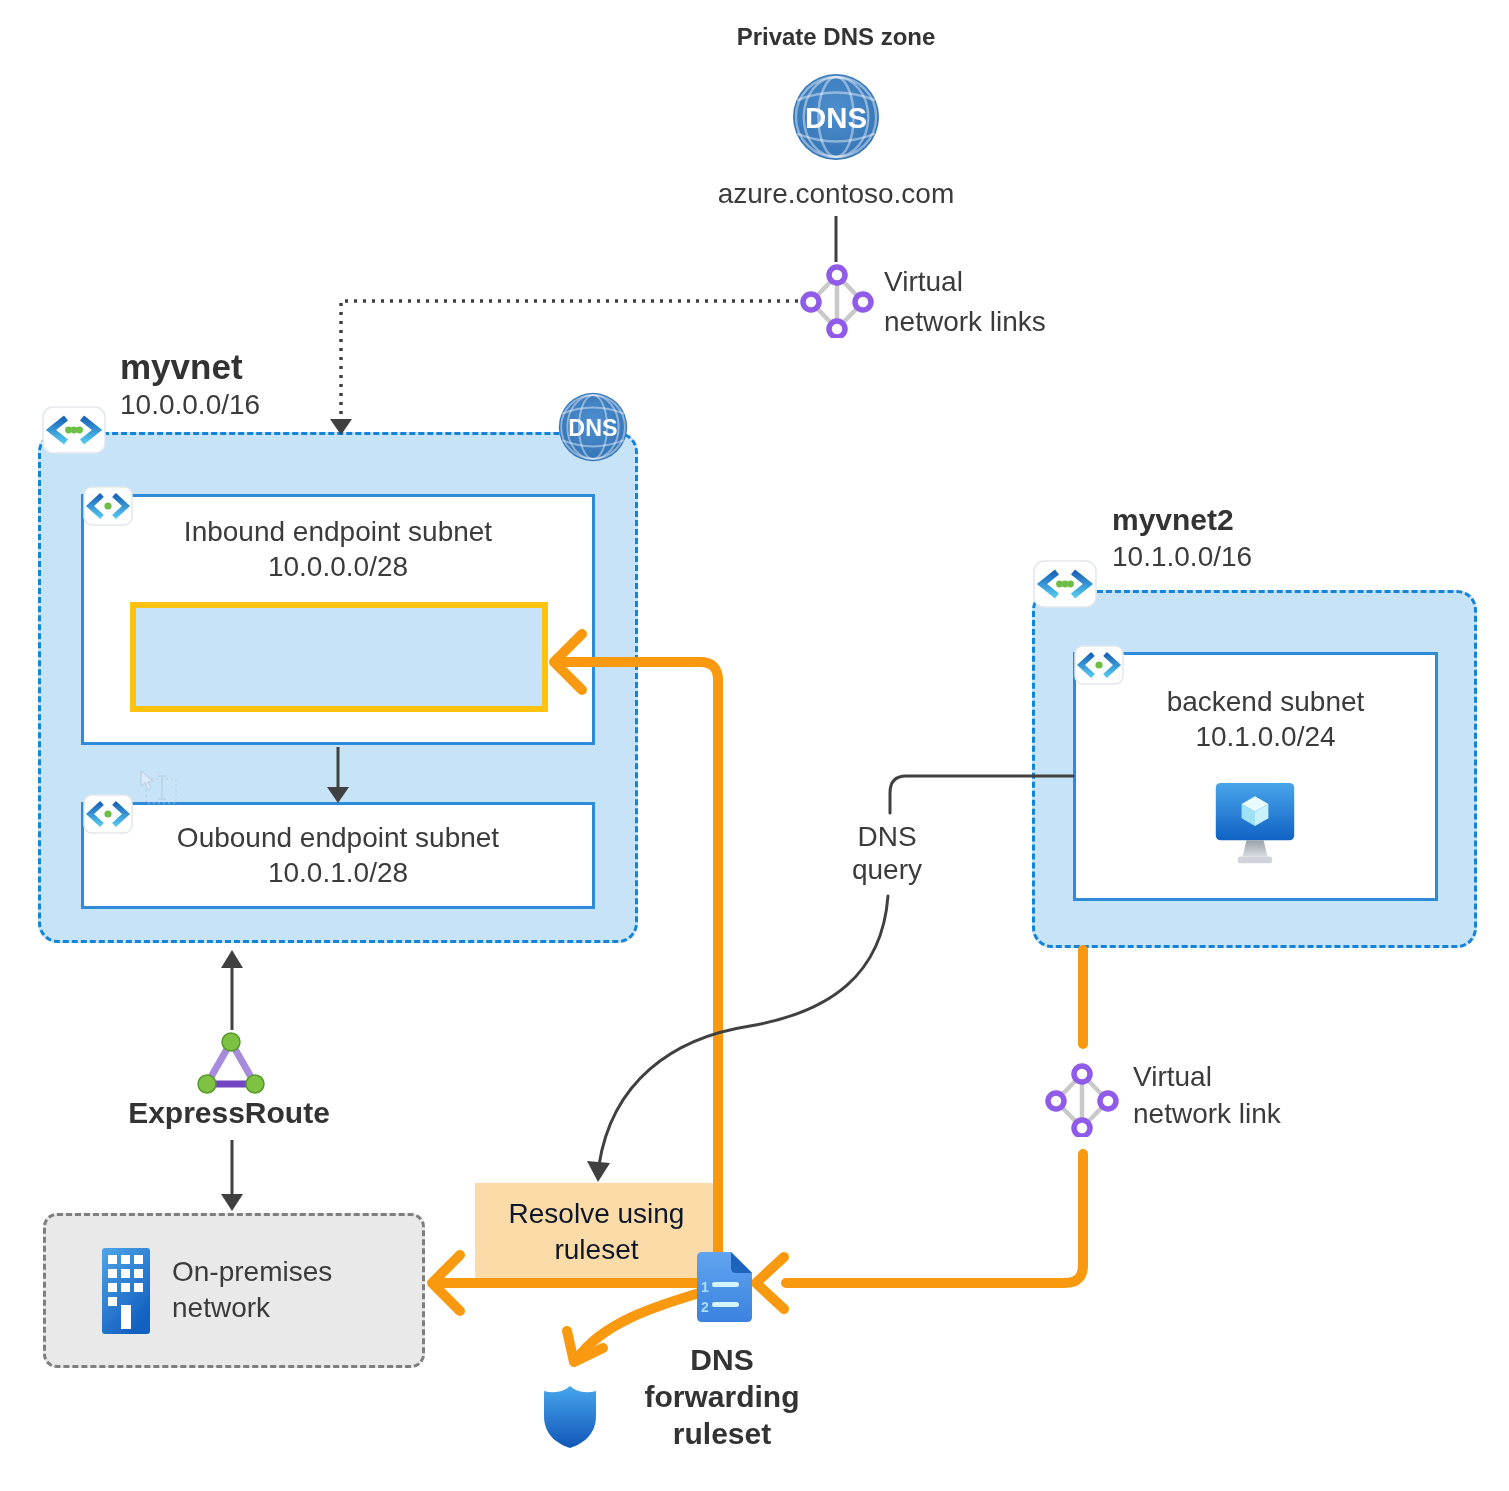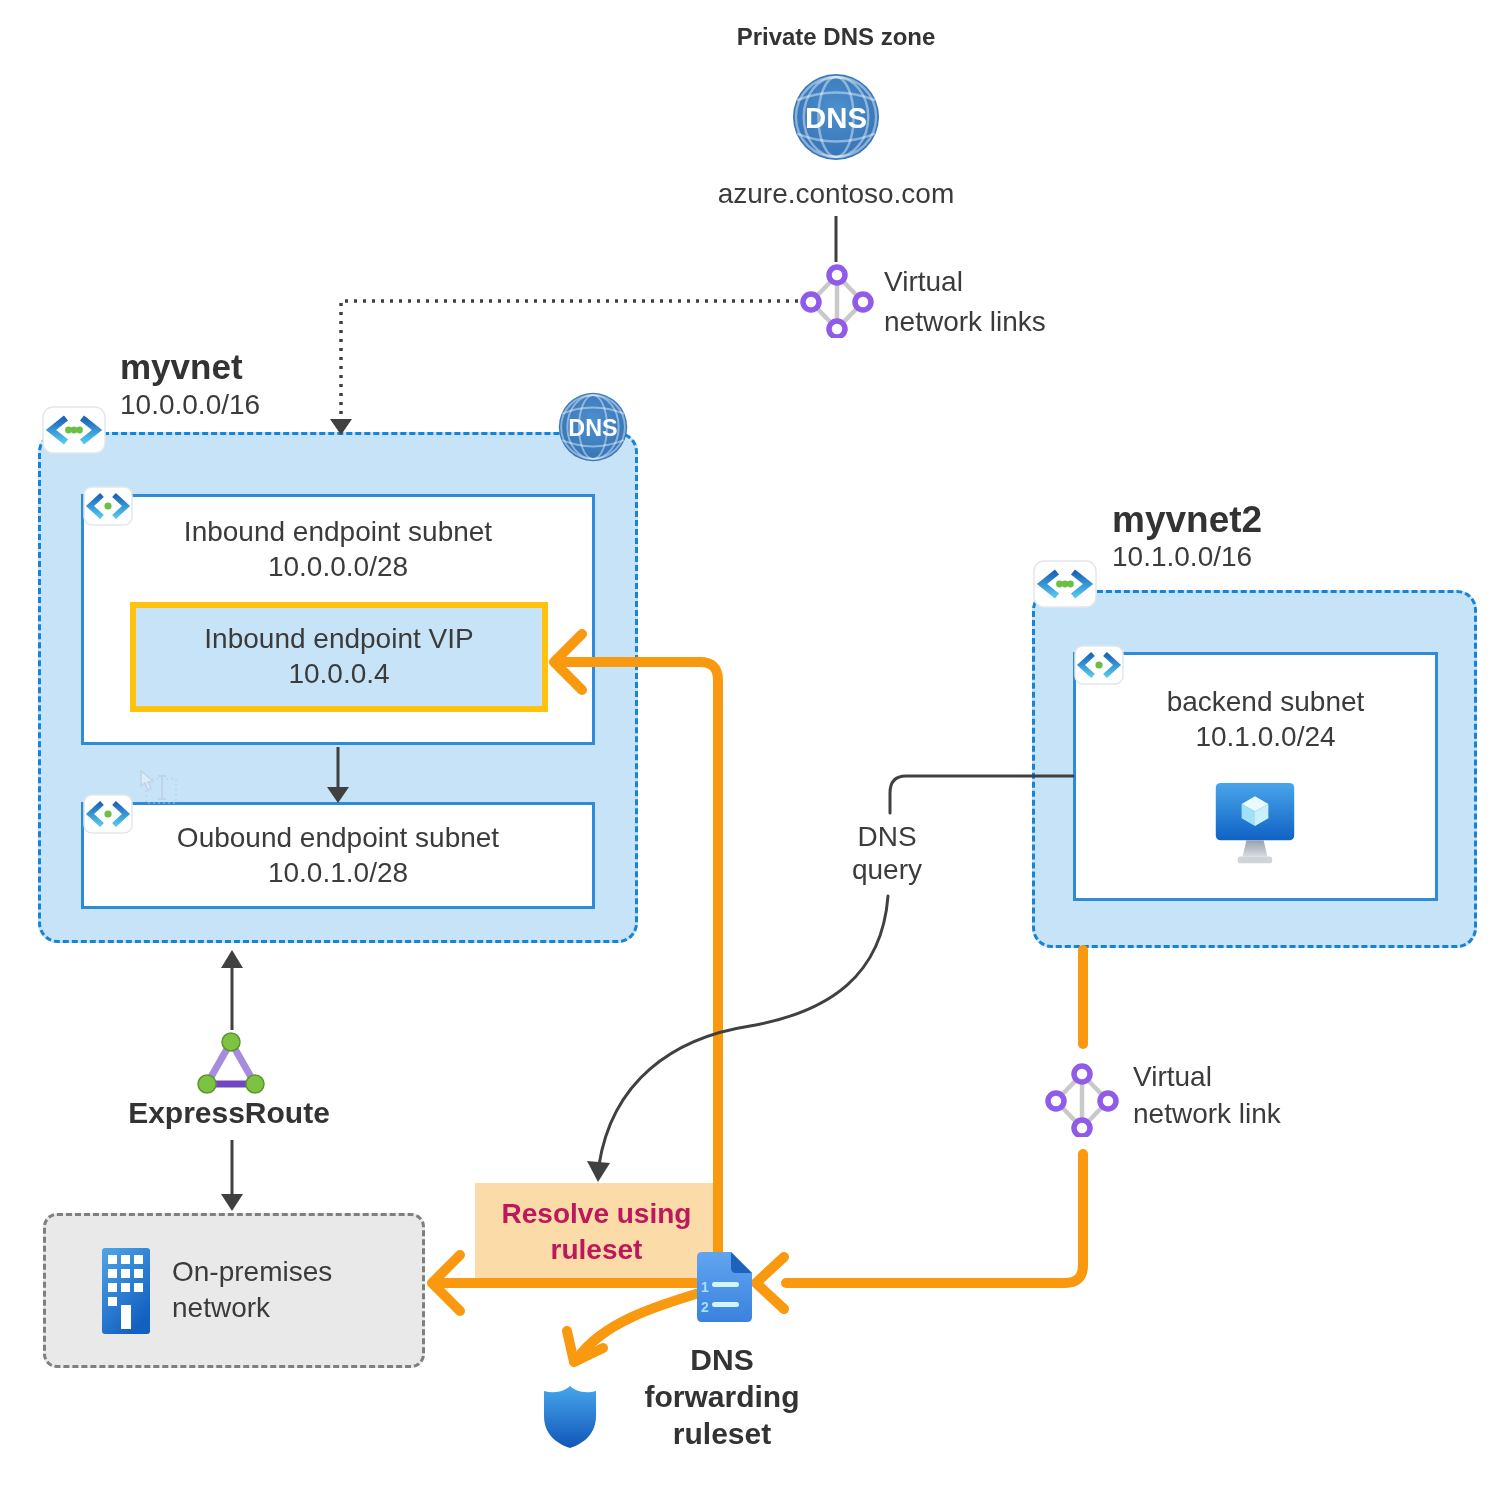--- a/index.html
+++ b/index.html
@@ -271,51 +271,47 @@
   </div>
 
   <div class="abs z9 label bold" style="left:120px;top:350px;font-size:35px;">myvnet</div>
   <div class="abs z9 label" style="left:120px;top:388px;">10.0.0.0/16</div>
 
   <div class="abs z9 label center" style="left:81px;top:514px;width:514px;line-height:35px;">
     <div>Inbound endpoint subnet</div>
     <div>10.0.0.0/28</div>
   </div>
 
-  <div class="abs z9 label center" style="left:130px;top:621px;width:418px;line-height:35px;">
-    <div>Inbound endpoint VIP</div>
-    <div>10.0.0.4</div>
-  </div>
 
   <div class="abs z9 label center" style="left:81px;top:820px;width:514px;line-height:35px;">
     <div>Oubound endpoint subnet</div>
     <div>10.0.1.0/28</div>
   </div>
 
-  <div class="abs z9 label bold" style="left:1112px;top:503px;font-size:37px;">myvnet2</div>
+  <div class="abs z9 label bold" style="left:1112px;top:503px;font-size:30px;">myvnet2</div>
   <div class="abs z9 label" style="left:1112px;top:540px;text-align:center;">10.1.0.0/16</div>
 
   <div class="abs z9 label center" style="left:1073px;top:684px;width:365px;line-height:35px;padding-left:20px;">
     <div>backend subnet</div>
     <div>10.1.0.0/24</div>
   </div>
 
   <div class="abs z9 label bold center" style="left:109px;top:1096px;width:240px;font-size:30px;">ExpressRoute</div>
 
   <div class="abs z9 label" style="left:172px;top:1254px;line-height:36px;">
     <div>On-premises</div>
     <div>network</div>
   </div>
 
   <div class="abs z9 label center" style="left:807px;top:820px;width:160px;line-height:33px;">
     <div>DNS</div>
     <div>query</div>
   </div>
 
-  <div class="abs z9 label center" style="left:475px;top:1196px;width:243px;line-height:36px;color:#be185d;font-weight:bold;">
+  <div class="abs z9 label center" style="left:475px;top:1196px;width:243px;line-height:36px;color:#0f172a;">
     <div>Resolve using</div>
     <div>ruleset</div>
   </div>
 
   <div class="abs z9 label bold center" style="left:602px;top:1341px;width:240px;font-size:30px;line-height:37px;">
     <div>DNS</div>
     <div>forwarding</div>
     <div>ruleset</div>
   </div>
 

